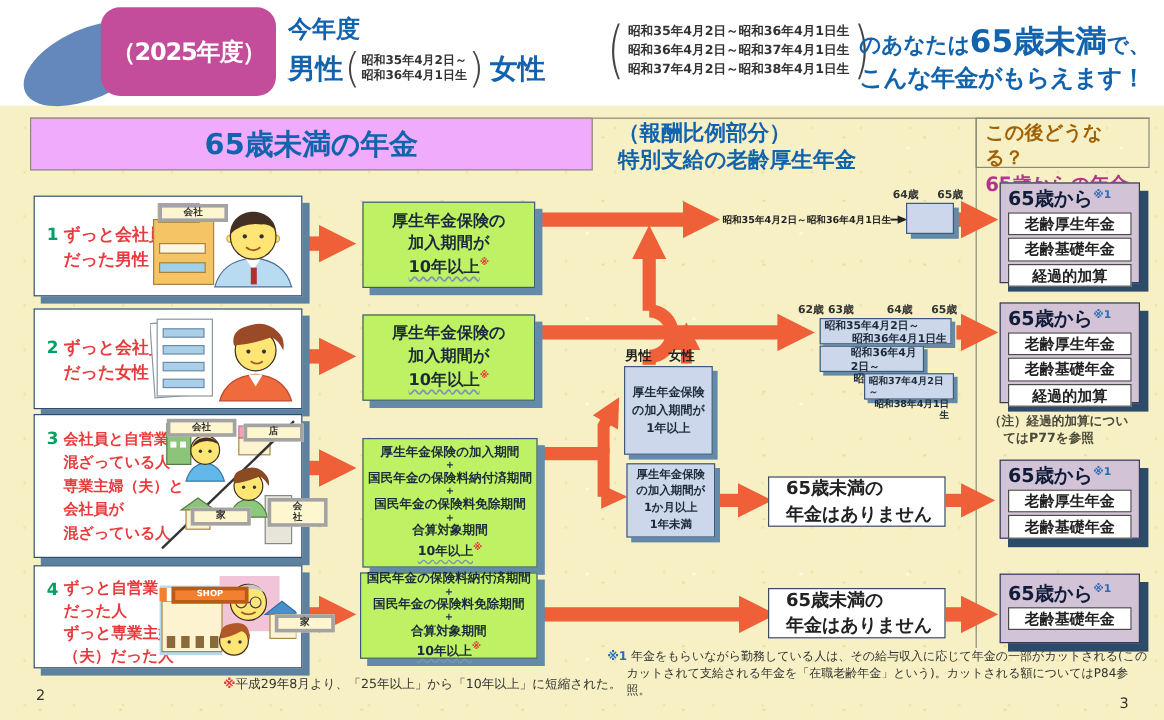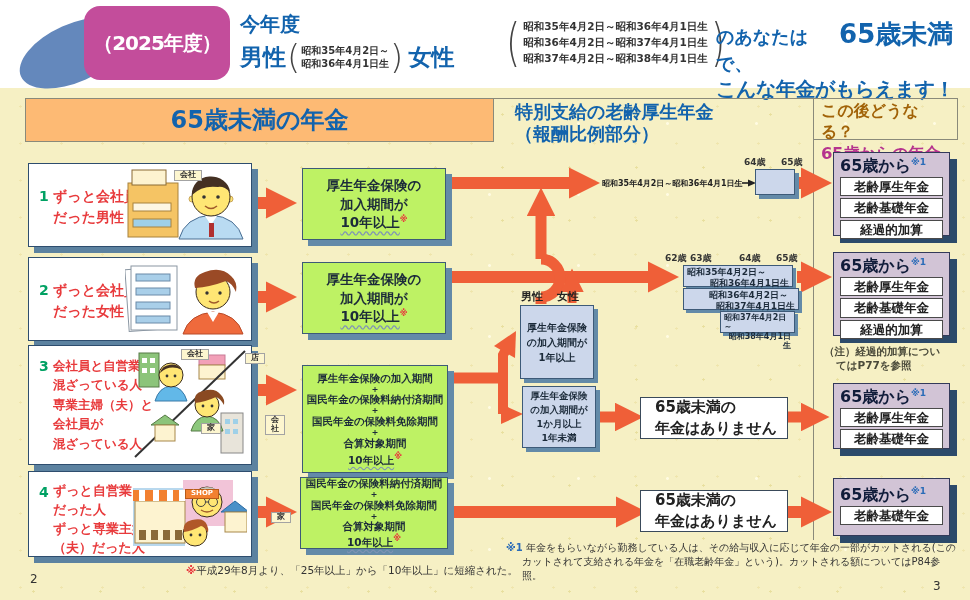--- a/index.html
+++ b/index.html
@@ -21,26 +21,26 @@
   .bluetxt{color:#1263ad;font-weight:bold;}
   .thisyear{left:240px;top:11px;font-size:20px;}
   .sexrow{left:240px;top:40px;display:flex;align-items:center;}
   .sexname{font-size:23px;}
   .paren{font-size:34px;font-weight:300;color:#444;line-height:1;margin:0 1px;}
   .bigparen{font-size:52px;font-weight:300;color:#444;line-height:1;transform:scaleX(.7);}
   .birthsmall{font-size:10px;font-weight:bold;color:#333;line-height:1.35;}
   .fembirths{left:503px;top:16px;display:flex;align-items:center;}
   .fembirths .col{font-size:10.5px;font-weight:bold;color:#333;line-height:1.55;}
   .tagline{left:716px;top:17px;color:#1263ad;font-weight:bold;}
-  .tag-em{font-size:26px;margin-left:31px;}
+  .tag-em{font-size:26px;}
   .tag-sm{font-size:18px;}
   .tag2{font-size:20px;letter-spacing:-.5px;}
   
   .topline{left:25px;top:98px;width:933px;height:1px;background:#8a8a7a;}
-  .titlebox{left:25px;top:98px;width:467px;height:42px;background:#fdba74;border:1px solid #8a8a7a;
+  .titlebox{left:25px;top:98px;width:467px;height:42px;background:#f0abfc;border:1px solid #8a8a7a;
             display:flex;align-items:center;justify-content:center;font-size:24px;color:#1263ad;font-weight:bold;}
   .midtitle{left:515px;top:101px;color:#1263ad;font-weight:bold;font-size:18px;line-height:1.2;}
   .righttitle{left:813px;top:98px;width:145px;height:42px;border:1px solid #8a8a7a;padding:2px 7px;box-sizing:border-box;}
   .rt-q{font-size:16px;font-weight:bold;color:#a16207;}
   .rt-a{font-size:16.5px;font-weight:bold;color:#b5338e;letter-spacing:-.5px;}
   .divider{left:813px;top:98px;width:1px;height:442px;background:#8a8a7a;}
   
   .card{background:#fff;border:1.6px solid #2e4d6e;box-shadow:6px 6px 0 #5c82a0;z-index:2;}
   .num{position:absolute;color:#00a163;font-weight:bold;font-size:14px;}
   .plabel{position:absolute;color:#e83a3c;font-weight:bold;line-height:1.5;}
@@ -67,22 +67,22 @@
   .birthinline{font-size:8px;font-weight:bold;color:#222;z-index:3;white-space:nowrap;}
   .sbox{background:#ccd7eb;border:1.2px solid #3d5a78;box-shadow:3px 3px 0 #638aa8;z-index:2;
         font-size:9px;font-weight:bold;color:#1c2b3a;line-height:1.18;padding:1px 3px;box-sizing:border-box;}
   .sbox .r{text-align:right;}
   .sexlabel{font-size:11px;font-weight:bold;color:#222;z-index:3;}
   .notetxt{font-size:10.5px;color:#4a4a3a;font-weight:bold;line-height:1.35;z-index:2;}
   .foot{font-size:10.5px;color:#333;z-index:2;line-height:1.4;}
   .foot .fm{color:#e8383d;font-weight:bold;}
   .foot .fmb{color:#2b6cb8;font-weight:bold;}
   .pagenum{font-size:12px;color:#333;}
-  .chip{position:absolute;background:#fdf6cf;border:1px solid #a3a3a3;color:#333;font-size:8px;
-        font-weight:bold;line-height:1.1;padding:0 5px;z-index:4;margin-left:42px;}
+  .chip{position:absolute;background:#fdf6cf;border:3px solid #a3a3a3;color:#333;font-size:8px;
+        font-weight:bold;line-height:1.1;padding:0 18px;z-index:4;}
   .chip-orange{background:#f28030;border-color:#b85a18;color:#fff;}
   .illo{position:absolute;z-index:3;}
   svg.net{position:absolute;left:0;top:0;z-index:1;}
 </style>
 </head>
 <body>
 
 <div class="page">
 
   <div class="abs paper"></div>
@@ -114,22 +114,22 @@
   <div class="abs tagline">
     <div>
       <span class="tag-sm">のあなたは</span><span class="tag-em">65歳未満</span><span class="tag-sm">で、</span>
     </div>
     <div class="tag2">こんな年金がもらえます！</div>
   </div>
 
   <div class="abs topline"></div>
   <div class="abs titlebox">65歳未満の年金</div>
   <div class="abs midtitle">
+    <div>（報酬比例部分）</div>
     <div>特別支給の老齢厚生年金</div>
-    <div>（報酬比例部分）</div>
   </div>
   <div class="abs righttitle">
     <div class="rt-q">この後どうなる？</div>
     <div class="rt-a">65歳からの年金</div>
   </div>
   <div class="abs divider"></div>
 
   <svg class="net" width="970" height="600" viewBox="0 0 970 600">
     <defs>
       <marker id="ah" markerWidth="2.6" markerHeight="2.6" refX="0.1" refY="1.3" orient="auto">
@@ -233,21 +233,21 @@
     <div class="ln"><span class="wavy">10年以上</span><span class="mark">※</span></div>
   </div>
   <span class="abs agelabel" style="left:665px;top:252px;">62歳</span>
   <span class="abs agelabel" style="left:690px;top:252px;">63歳</span>
   <span class="abs agelabel" style="left:739px;top:252px;">64歳</span>
   <span class="abs agelabel" style="left:776px;top:252px;">65歳</span>
   <div class="abs sbox" style="left:683px;top:265px;width:110px;height:22px;">
     <div>昭和35年4月2日～</div>
     <div class="r">昭和36年4月1日生</div>
   </div>
-  <div class="abs sbox" style="left:683px;top:288px;width:116px;height:22px;padding-left:25px;">
+  <div class="abs sbox" style="left:683px;top:288px;width:87px;height:22px;padding-left:25px;">
     <div>昭和36年4月2日～</div>
     <div class="r">昭和37年4月1日生</div>
   </div>
   <div class="abs sbox" style="left:720px;top:311px;width:75px;height:22px;font-size:8px;">
     <div>昭和37年4月2日～</div>
     <div class="r">昭和38年4月1日生</div>
   </div>
   <div class="abs result" style="left:833px;top:252px;width:117px;height:84px;">
     <div class="result-h"><span>65歳から</span><span class="mark-b">※1</span></div>
     <div class="ritem">老齢厚生年金</div>

